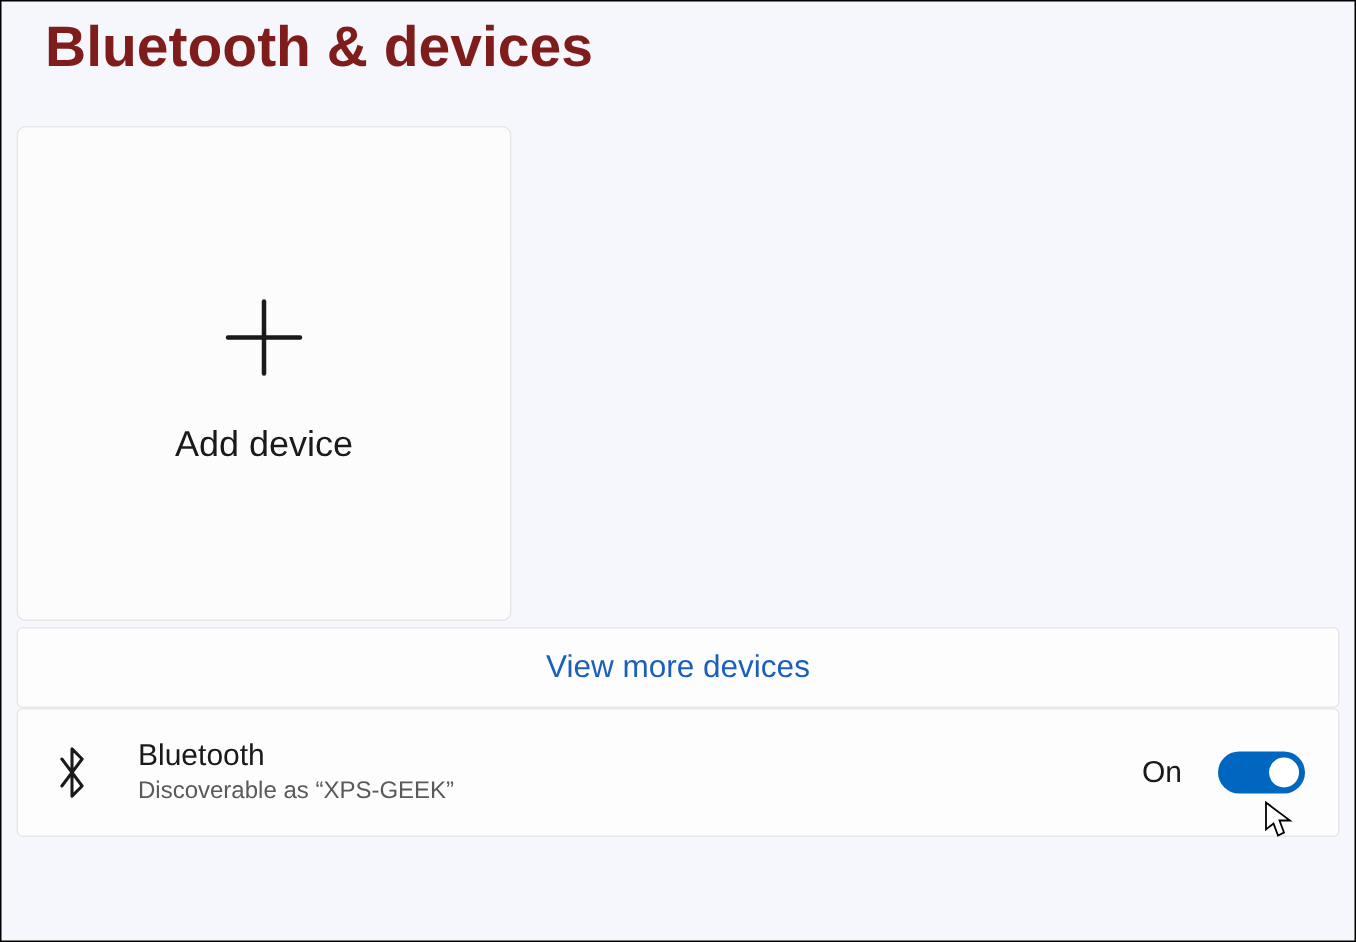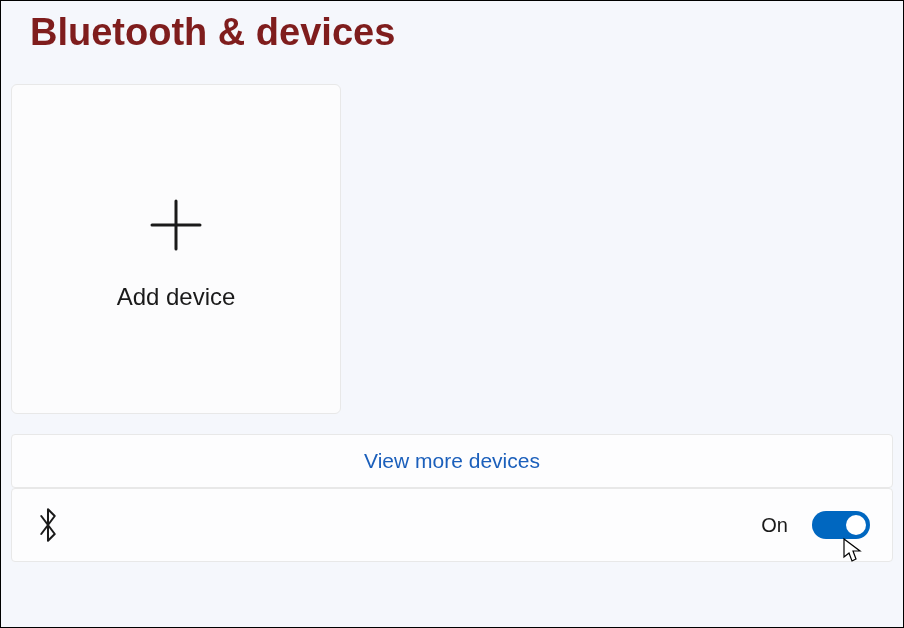--- a/index.html
+++ b/index.html
@@ -29,21 +29,21 @@
       width: 330px;
       height: 330px;
       background: #fcfcfd;
       border: 1px solid #e8e8e8;
       border-radius: 6px;
       display: flex;
       flex-direction: column;
       align-items: center;
       justify-content: center;
       cursor: pointer;
-      margin-bottom: 20px;
+      margin-bottom: 4px;
     }
     .plus-icon {
       width: 56px;
       height: 56px;
       margin-bottom: 30px;
       margin-top: 10px;
     }
     .add-device-label {
       font-size: 24px;
       font-weight: 400;
@@ -147,20 +147,22 @@
 
   <div class="view-more">View more devices</div>
 
   <div class="bluetooth-row">
     <div class="bt-icon">
       <svg viewBox="0 0 24 32" width="28" height="36">
         <path d="M 6 8 L 18 24 L 12 30 L 12 2 L 18 8 L 6 24" fill="none" stroke="#1a1a1a" stroke-width="1.8" stroke-linejoin="round" stroke-linecap="round"></path>
       </svg>
     </div>
     <div class="bt-text">
+      <div class="bt-title">Bluetooth</div>
+      <div class="bt-subtitle">Discoverable as “XPS-GEEK”</div>
     </div>
     <div class="toggle-wrap">
       <span class="toggle-label">On</span>
       <div class="toggle">
         <div class="toggle-knob"></div>
       </div>
     </div>
     <div class="cursor">
       <svg viewBox="0 0 20 26" width="20" height="26">
         <path d="M 2 2 L 2 20 L 7 16 L 10 24 L 14 22 L 11 14 L 18 14 Z" fill="#fff" stroke="#000" stroke-width="1.2"></path>

